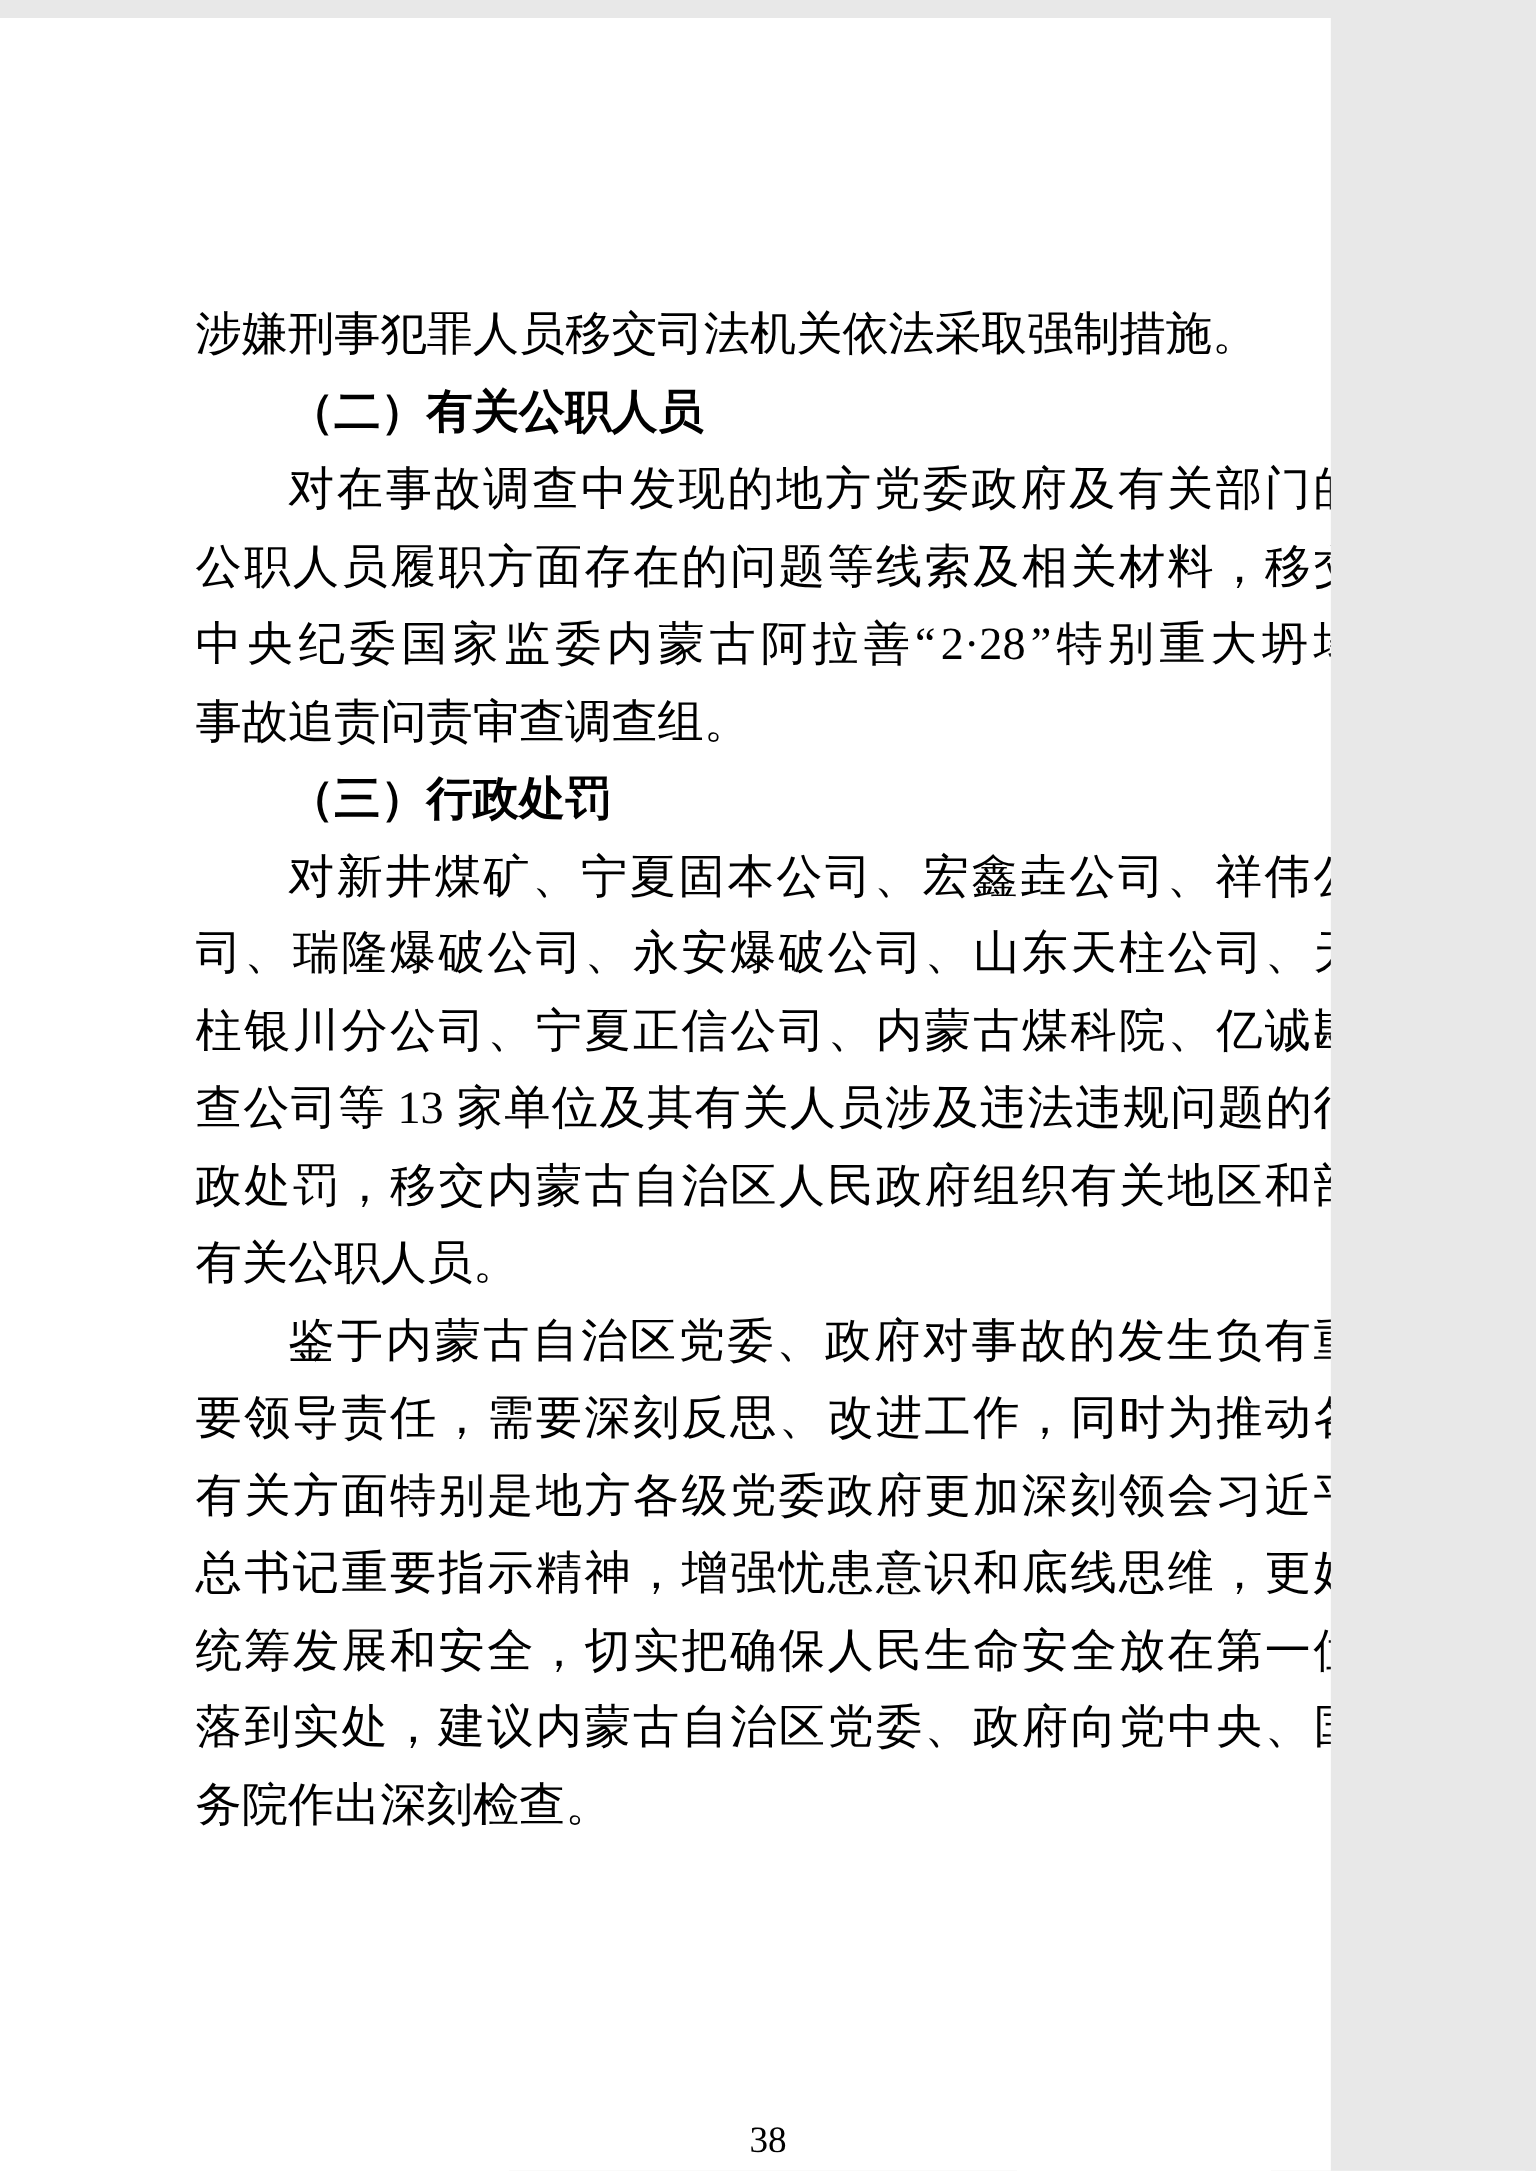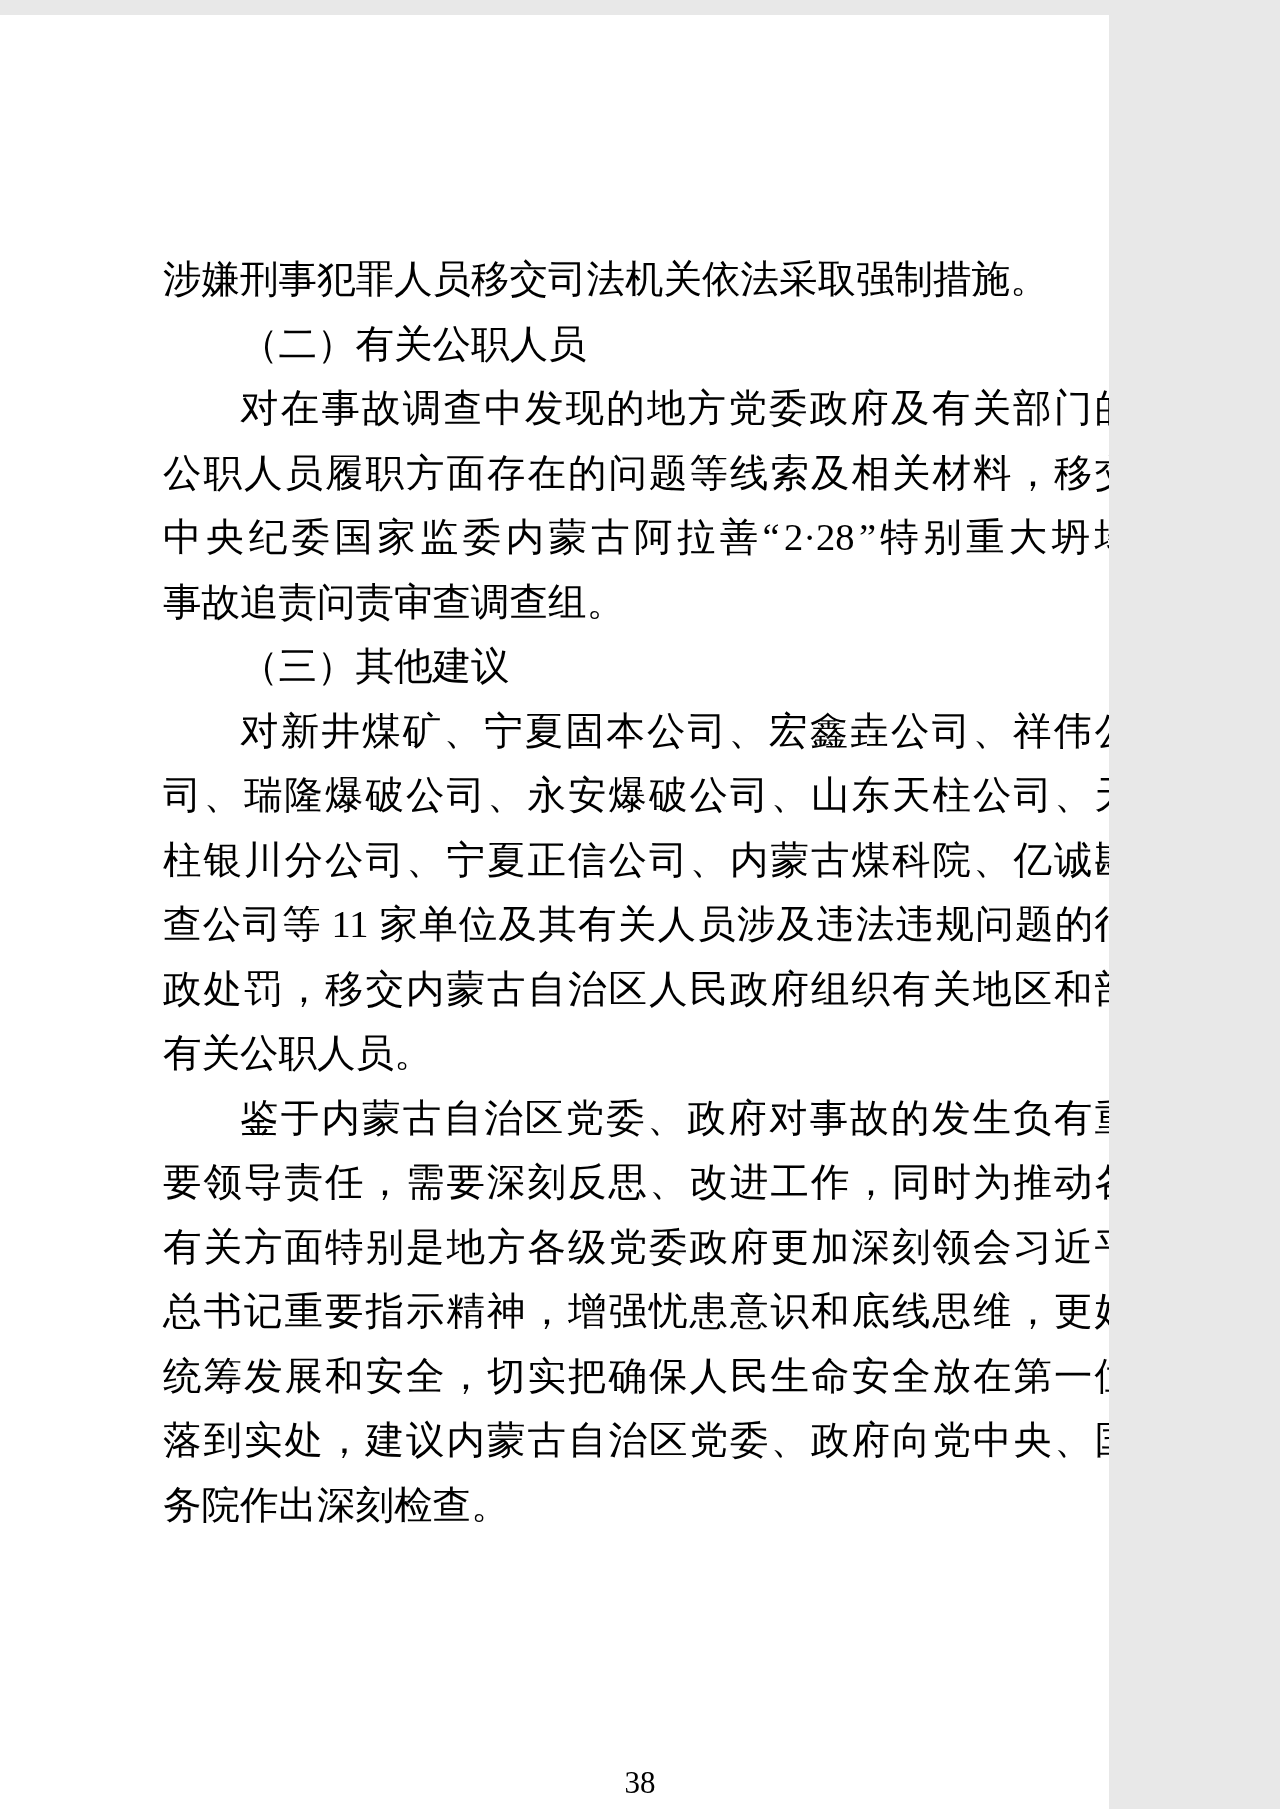--- a/index.html
+++ b/index.html
@@ -33,21 +33,21 @@
   .j{
     display:flex;
     justify-content:space-between;
     align-items:baseline;
     white-space:normal;
   }
   .j span{white-space:pre;}
   
   .indent{padding-left:77px;}
   .heading{
-    font-weight:normal;
+    font-weight:bold;
     padding-left:77px;
   }
   .page-number{
     position:absolute;
     left:0;top:1748px;
     width:1280px;
     text-align:center;
     font-size:31px;
     line-height:40px;
   }
@@ -128,21 +128,21 @@
         <span>2·28</span>
         <span>”</span>
         <span>特</span>
         <span>别</span>
         <span>重</span>
         <span>大</span>
         <span>坍</span>
         <span>塌</span>
       </div>
     <div class="line">事故追责问责审查调查组。</div>
-    <div class="line heading">（三）其他建议</div>
+    <div class="line heading">（三）行政处罚</div>
     <div class="line j indent">
         <span>对</span>
         <span>新</span>
         <span>井</span>
         <span>煤</span>
         <span>矿</span>
         <span>、</span>
         <span>宁</span>
         <span>夏</span>
         <span>固</span>
@@ -210,21 +210,21 @@
         <span>、</span>
         <span>亿</span>
         <span>诚</span>
         <span>勘</span>
       </div>
     <div class="line j">
         <span>查</span>
         <span>公</span>
         <span>司</span>
         <span>等</span>
-        <span> 11 </span>
+        <span> 13 </span>
         <span>家</span>
         <span>单</span>
         <span>位</span>
         <span>及</span>
         <span>其</span>
         <span>有</span>
         <span>关</span>
         <span>人</span>
         <span>员</span>
         <span>涉</span>

